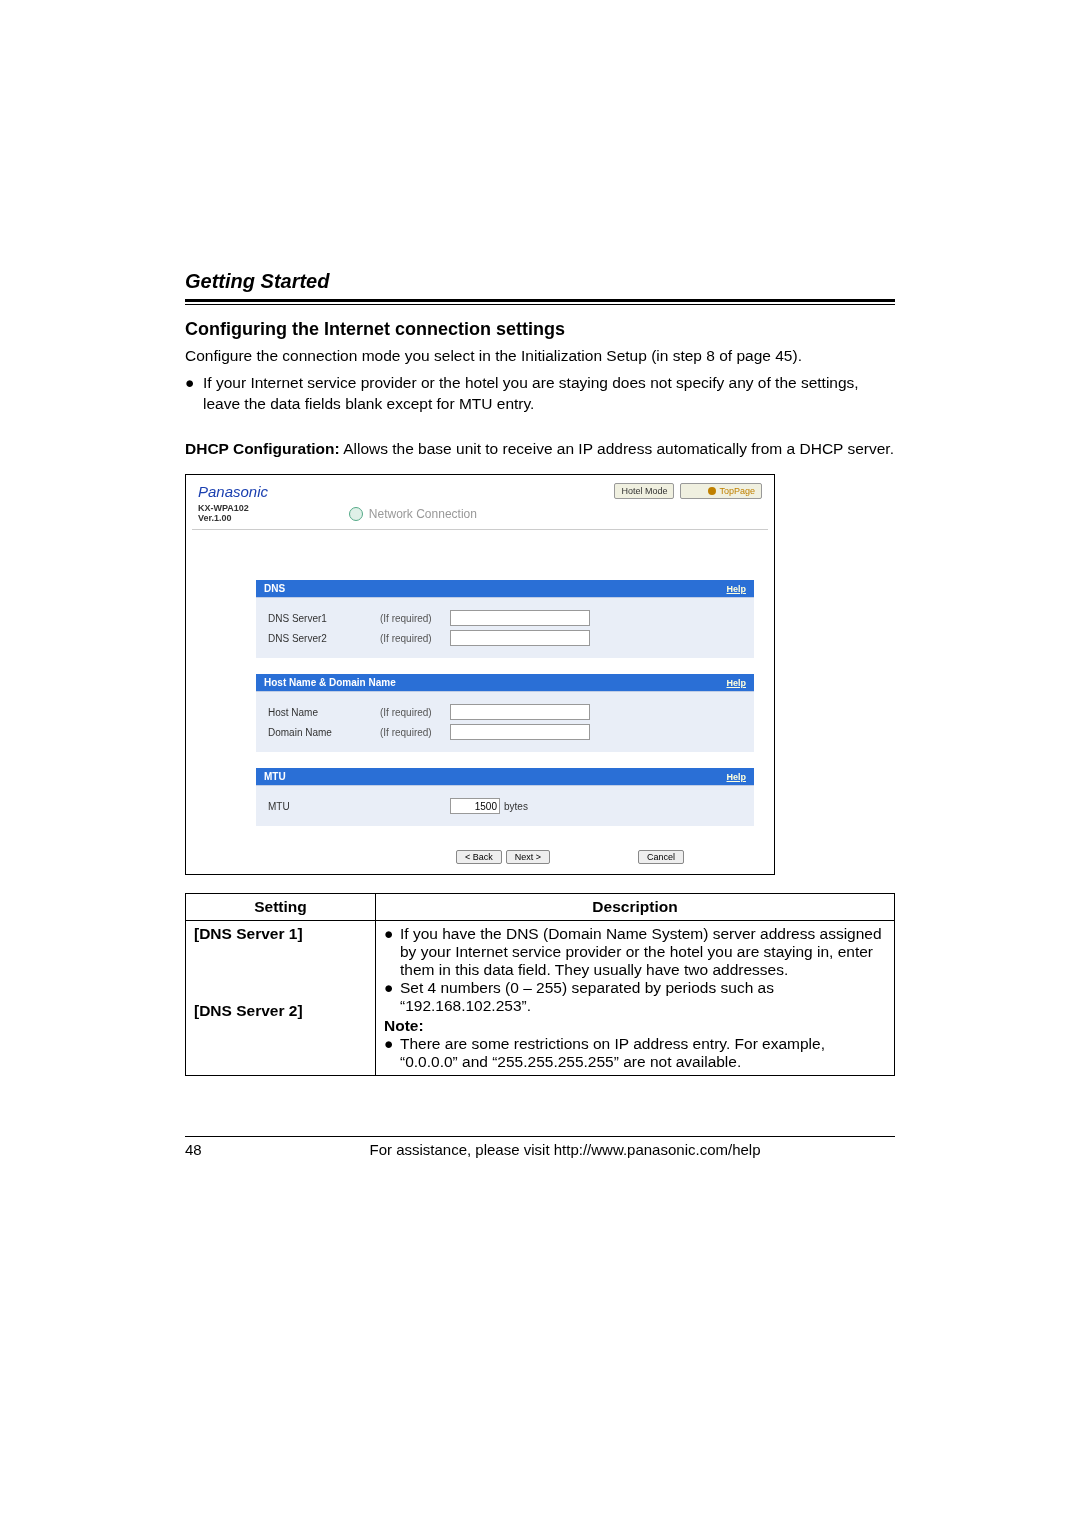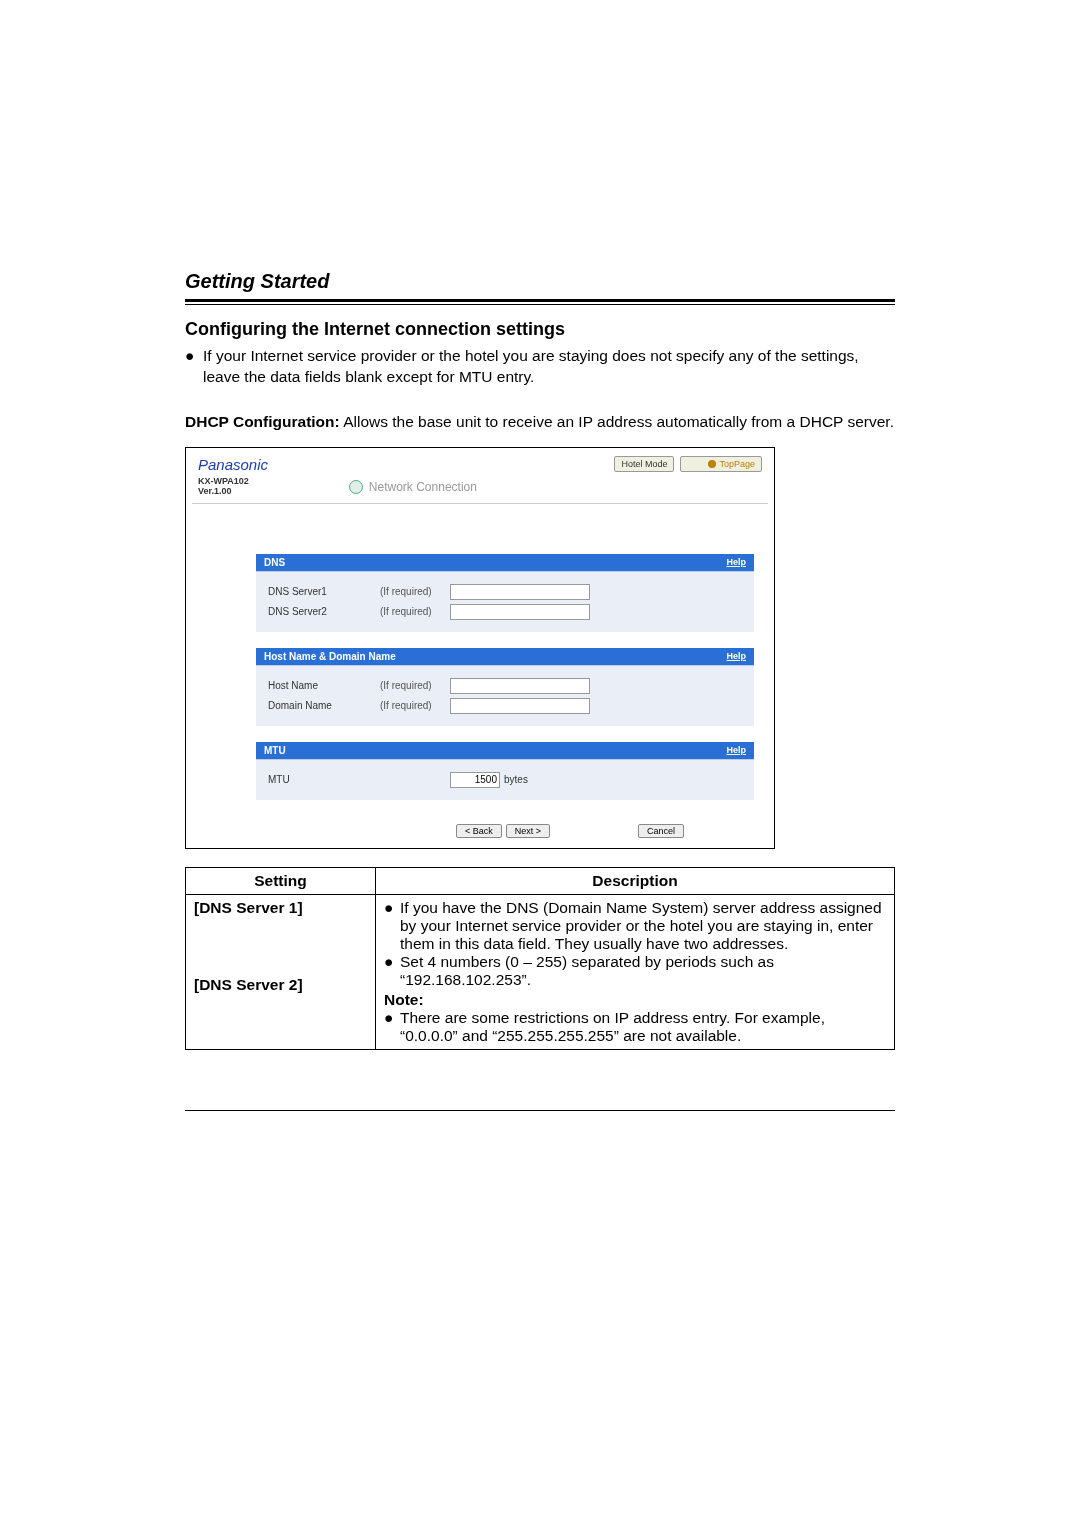--- a/index.html
+++ b/index.html
@@ -144,20 +144,21 @@
 </head>
 <body>
 
 <div class="page">
 
   <div class="chapter-title">Getting Started</div>
   <hr class="heavy">
   <hr class="light">
 
   <div class="section-title">Configuring the Internet connection settings</div>
+  <div class="body-text">Configure the connection mode you select in the Initialization Setup (in step 8 of page 45).</div>
 
   <div class="bullet-row body-text">
     <div class="bullet">●</div>
     <div>If your Internet service provider or the hotel you are staying does not specify any of the settings, leave the data fields blank except for MTU entry.</div>
   </div>
 
   <div class="dhcp-para">
     <span style="font-weight:bold;">DHCP Configuration:</span><span> Allows the base unit to receive an IP address automatically from a DHCP server.</span>
   </div>
 
@@ -273,14 +274,18 @@
     </tr>
     <tr>
       <td class="col1" style="border-top:none;">
         <span style="font-weight:bold;">[DNS Server 2]</span>
       </td>
     </tr>
   </tbody>
     </table>
 
   <hr class="footer-line">
+  <div class="footer">
+    <div class="page-num">48</div>
+    <div class="assist">For assistance, please visit http://www.panasonic.com/help</div>
+  </div>
 
 </div>
 
 </body></html>

